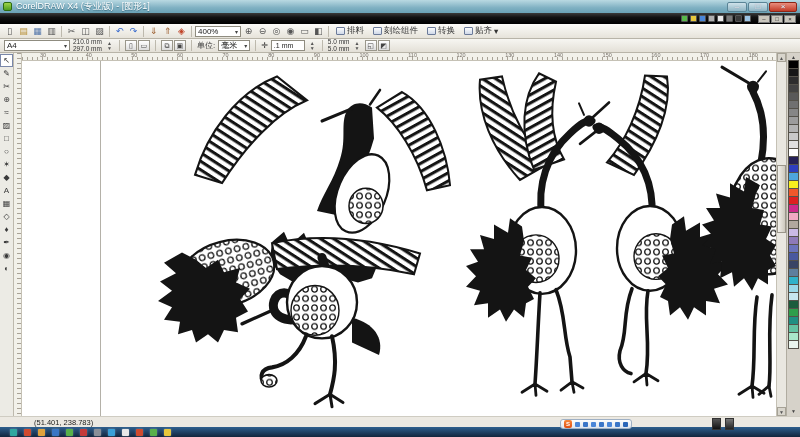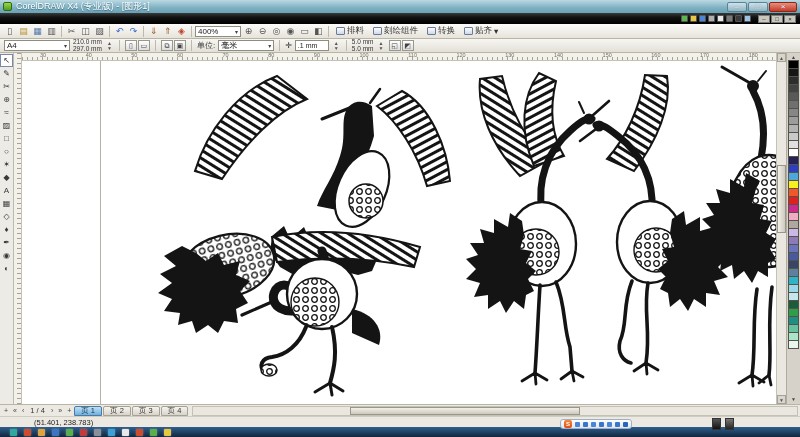--- a/index.html
+++ b/index.html
@@ -52,21 +52,21 @@
     font-size:8px; padding:0 2px; }
   .combo .arrow { margin-left:auto; font-size:6px; color:#444; }
   .paper-combo { width:66px; }
   .stack { display:flex; flex-direction:column; justify-content:center; line-height:1; }
   .stack span { font-size:6.5px; color:#333; white-space:nowrap; }
   .spin { width:9px; height:10px; display:flex; flex-direction:column; align-items:center; justify-content:center;
     font-size:5px; color:#555; line-height:1; }
   .pb-btn { width:12px; height:11px; border:1px solid #9a978b; background:linear-gradient(#fff,#ddd);
     display:flex; align-items:center; justify-content:center; font-size:7px; color:#444; }
   .pb-label { font-size:8px; color:#333; white-space:nowrap; }
-  .units-combo { width:56px; }
+  .units-combo { width:32px; }
   .mini-field { width:34px; height:11px; background:#fff; border:1px solid #8f8c80;
     font-size:7px; display:flex; align-items:center; padding:0 2px; }
 
   
   .workspace { flex:1 1 auto; display:flex; min-height:0; }
   .toolbox { width:14px; background:#ecebe5; border-right:1px solid #bdb9ad; display:flex; flex-direction:column;
     align-items:center; padding-top:1px; }
   .toolbox [data-list] { display:flex; flex-direction:column; width:100%; }
   .tool { height:13px; width:13px; margin:0 auto; display:flex; align-items:center; justify-content:center;
     font-size:8px; color:#3a3a3a; }
@@ -443,42 +443,20 @@
           <div class="swatch" style="background: rgb(47, 158, 75);"></div>
           <div class="swatch" style="background: rgb(32, 143, 130);"></div>
           <div class="swatch" style="background: rgb(100, 194, 162);"></div>
           <div class="swatch" style="background: rgb(169, 230, 201);"></div>
           <div class="swatch" style="background: rgb(233, 245, 238);"></div>
         </div>
       <div class="parr">▼</div>
     </div>
   </div>
 
-  <div class="bottombar">
-    <div data-list="page_bar.nav">
-        <div class="nav-ico">+</div>
-        <div class="nav-ico">«</div>
-        <div class="nav-ico">‹</div>
-      </div>
-    <span class="page-count">1 / 4</span>
-    <div data-list="page_bar.nav2">
-        <div class="nav-ico">›</div>
-        <div class="nav-ico">»</div>
-        <div class="nav-ico">+</div>
-      </div>
-    <div data-list="page_bar.tabs">
-        <div class="page-tab active">页 1</div>
-        <div class="page-tab">页 2</div>
-        <div class="page-tab">页 3</div>
-        <div class="page-tab">页 4</div>
-      </div>
-    <div class="hscroll">
-      <div class="thumb"></div>
-    </div>
-  </div>
 
   <div class="statusbar">
     <span class="coords">(51.401, 238.783)</span>
   </div>
 
   <div class="taskbar">
     <div data-list="taskbar.icons">
         <div class="task-ico" style="background: rgb(47, 168, 160);"></div>
         <div class="task-ico" style="background: rgb(208, 74, 46);"></div>
         <div class="task-ico" style="background: rgb(224, 162, 60);"></div>

